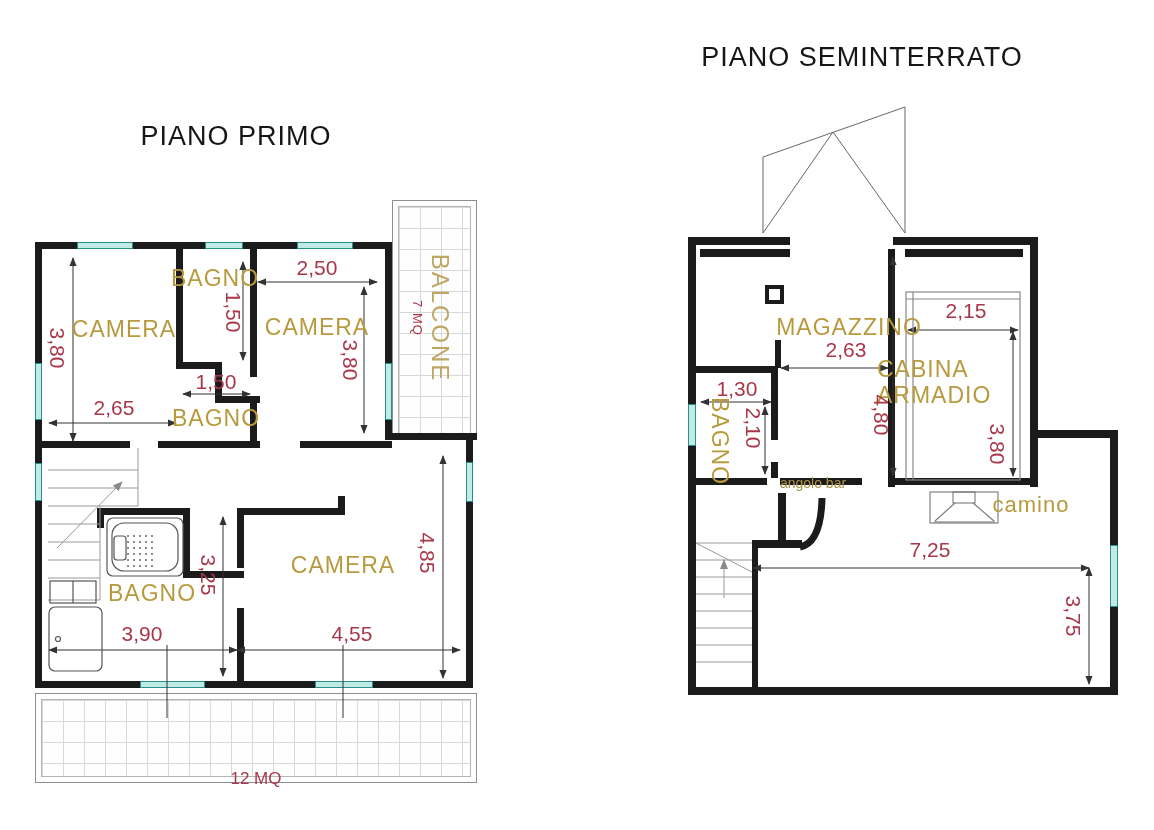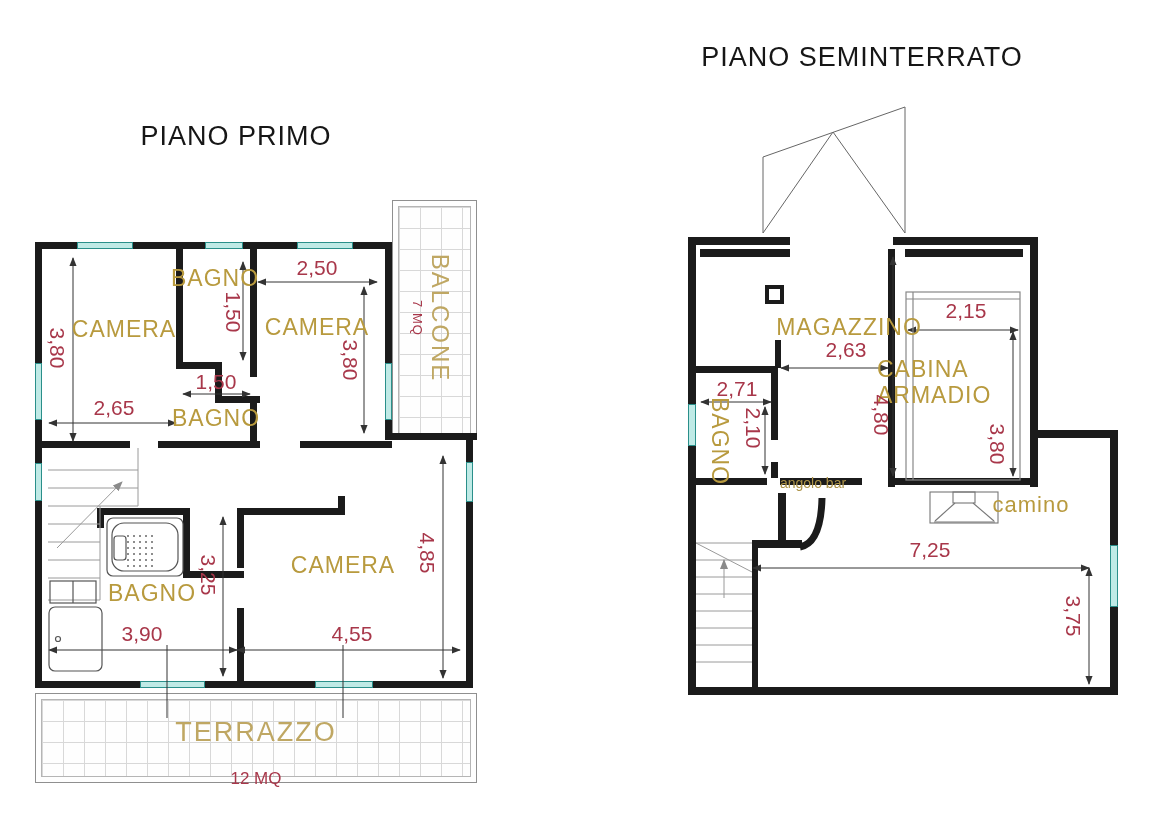--- a/index.html
+++ b/index.html
@@ -211,42 +211,41 @@
   <div class="title" style="left:862px;top:57px;">PIANO SEMINTERRATO</div>
 
   <div class="lbl room" style="left:124px;top:330px;">CAMERA</div>
   <div class="lbl room" style="left:215px;top:279px;">BAGNO</div>
   <div class="lbl room" style="left:317px;top:328px;">CAMERA</div>
   <div class="lbl room" style="left:216px;top:419px;">BAGNO</div>
   <div class="lbl room" style="left:152px;top:594px;">BAGNO</div>
   <div class="lbl room" style="left:343px;top:566px;">CAMERA</div>
   <div class="lbl outd vert" style="left:440px;top:318px;">BALCONE</div>
   <div class="lbl small-red vert" style="left:417px;top:318px;">7 MQ</div>
-  <div class="lbl outd" style="left:256px;top:733px;font-size:27px;">TERRAZZO</div>
   <div class="lbl mq" style="left:256px;top:757px;">12 MQ</div>
 
   <div class="lbl dim vert" style="left:57px;top:348px;">3,80</div>
   <div class="lbl dim" style="left:114px;top:408px;">2,65</div>
   <div class="lbl dim vert" style="left:233px;top:312px;">1,50</div>
   <div class="lbl dim" style="left:216px;top:382px;">1,50</div>
   <div class="lbl dim" style="left:317px;top:268px;">2,50</div>
   <div class="lbl dim vert" style="left:350px;top:360px;">3,80</div>
   <div class="lbl dim vert" style="left:208px;top:575px;">3,25</div>
   <div class="lbl dim vert" style="left:427px;top:553px;">4,85</div>
   <div class="lbl dim" style="left:142px;top:634px;">3,90</div>
   <div class="lbl dim" style="left:352px;top:634px;">4,55</div>
 
   <div class="lbl room" style="left:822px;top:328px;margin-left:27px;">MAGAZZINO</div>
   <div class="lbl room vert" style="left:719px;top:441px;">BAGNO</div>
   <div class="lbl room wrap2" style="left:952px;top:382px;">CABINA ARMADIO</div>
   <div class="lbl tiny-room" style="left:813px;top:484px;">angolo bar</div>
   <div class="lbl camino-lbl" style="left:1031px;top:505px;">camino</div>
 
   <div class="lbl dim" style="left:846px;top:350px;">2,63</div>
-  <div class="lbl dim" style="left:737px;top:389px;">2,71</div>
+  <div class="lbl dim" style="left:737px;top:389px;">1,30</div>
   <div class="lbl dim vert" style="left:753px;top:428px;">2,10</div>
   <div class="lbl dim" style="left:966px;top:311px;">2,15</div>
   <div class="lbl dim vert" style="left:881px;top:415px;">4,80</div>
   <div class="lbl dim vert" style="left:997px;top:444px;">3,80</div>
   <div class="lbl dim" style="left:930px;top:550px;">7,25</div>
   <div class="lbl dim vert" style="left:1073px;top:616px;">3,75</div>
 
 </div>
 
 </body></html>

